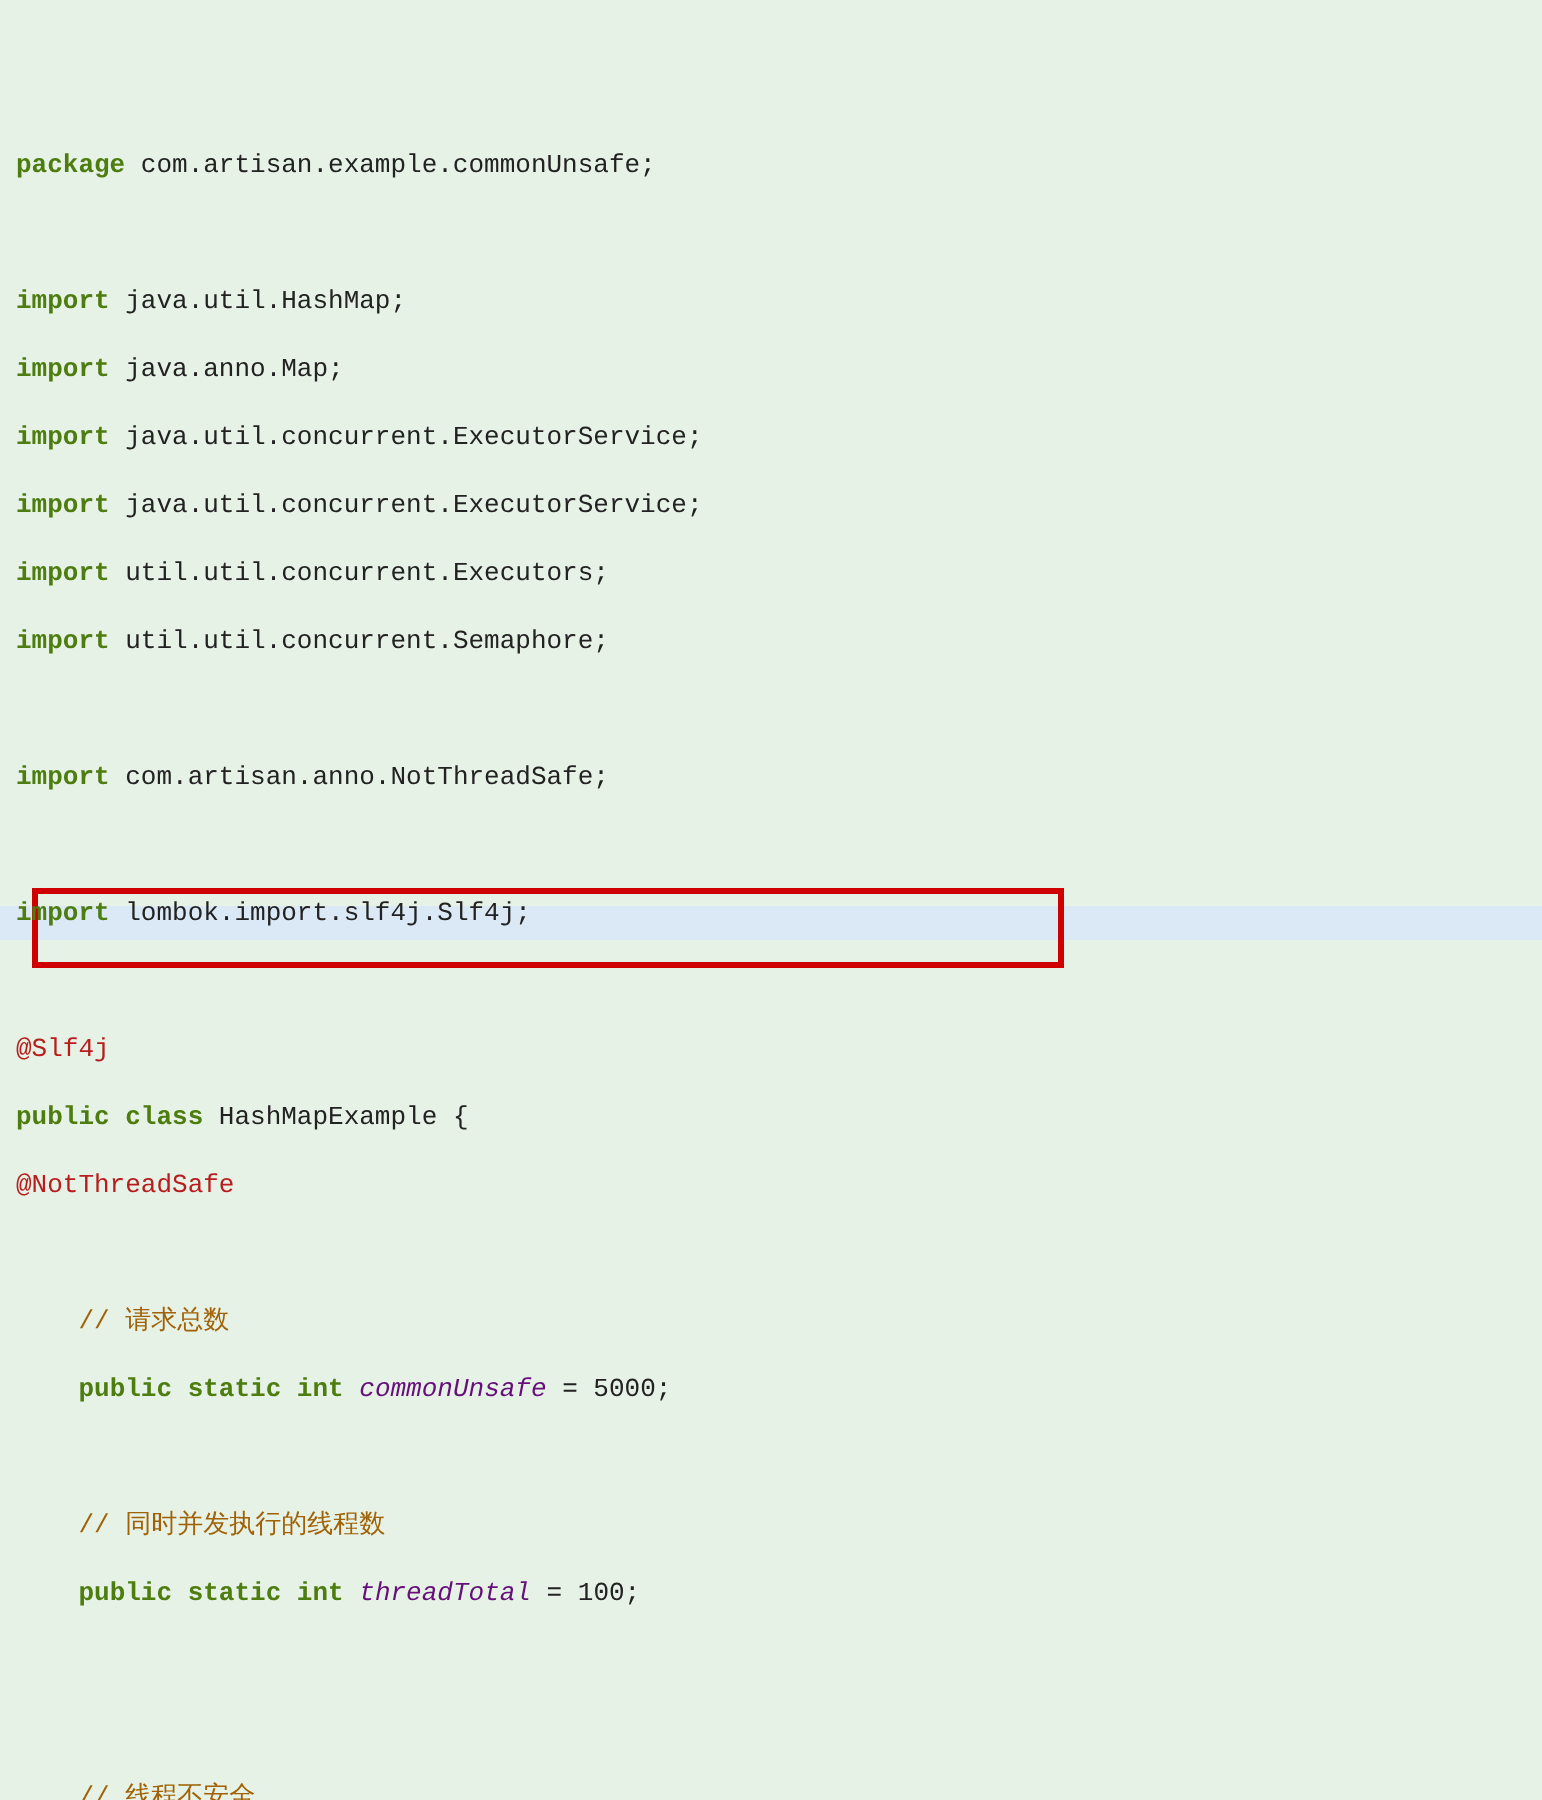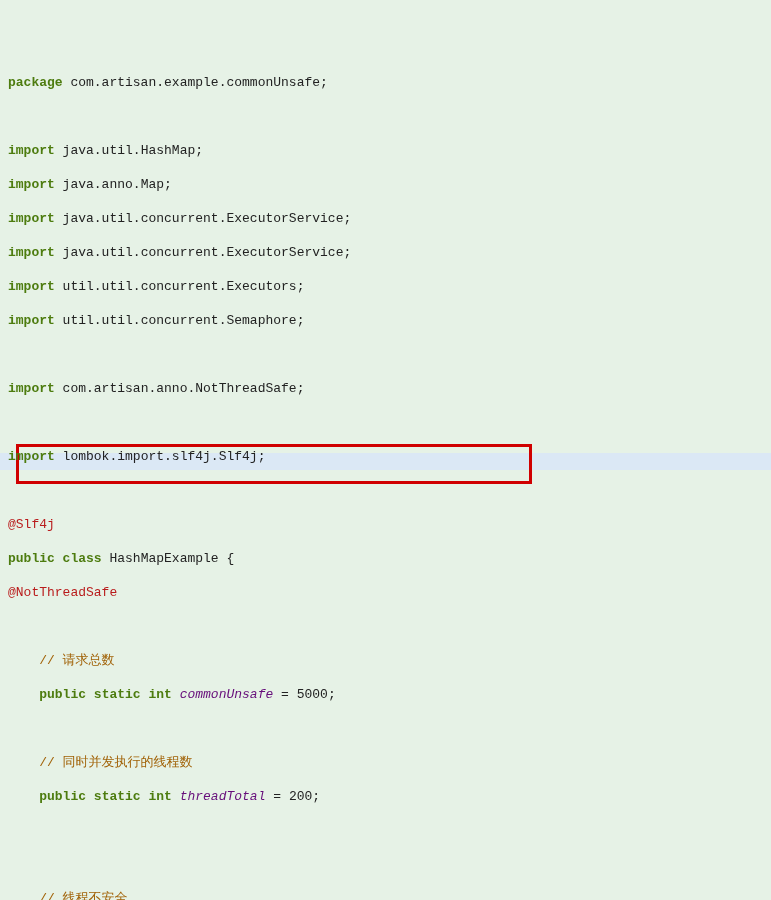--- a/index.html
+++ b/index.html
@@ -59,21 +59,21 @@
 <span class="line"><span class="kw">import</span><span> lombok.import.slf4j.Slf4j;</span></span>
 <span class="line"></span>
 <span class="line"><span class="anno">@Slf4j</span></span>
 <span class="line"><span class="kw">public class </span><span>HashMapExample {</span></span>
 <span class="line"><span class="anno">@NotThreadSafe</span></span>
 <span class="line"></span>
 <span class="line">    <span class="comment">// 请求总数</span></span>
 <span class="line">    <span class="kw">public static int </span><span class="field">commonUnsafe</span><span> = 5000;</span></span>
 <span class="line"></span>
 <span class="line">    <span class="comment">// 同时并发执行的线程数</span></span>
-<span class="line">    <span class="kw">public static int </span><span class="field">threadTotal</span><span> = 200;</span></span>
+<span class="line">    <span class="kw">public static int </span><span class="field">threadTotal</span><span> = 100;</span></span>
 <span class="line"></span>
 <span class="line"></span>
 <span class="line">    <span class="comment">// 线程不安全</span></span>
 
 
 
 
 
 
 

